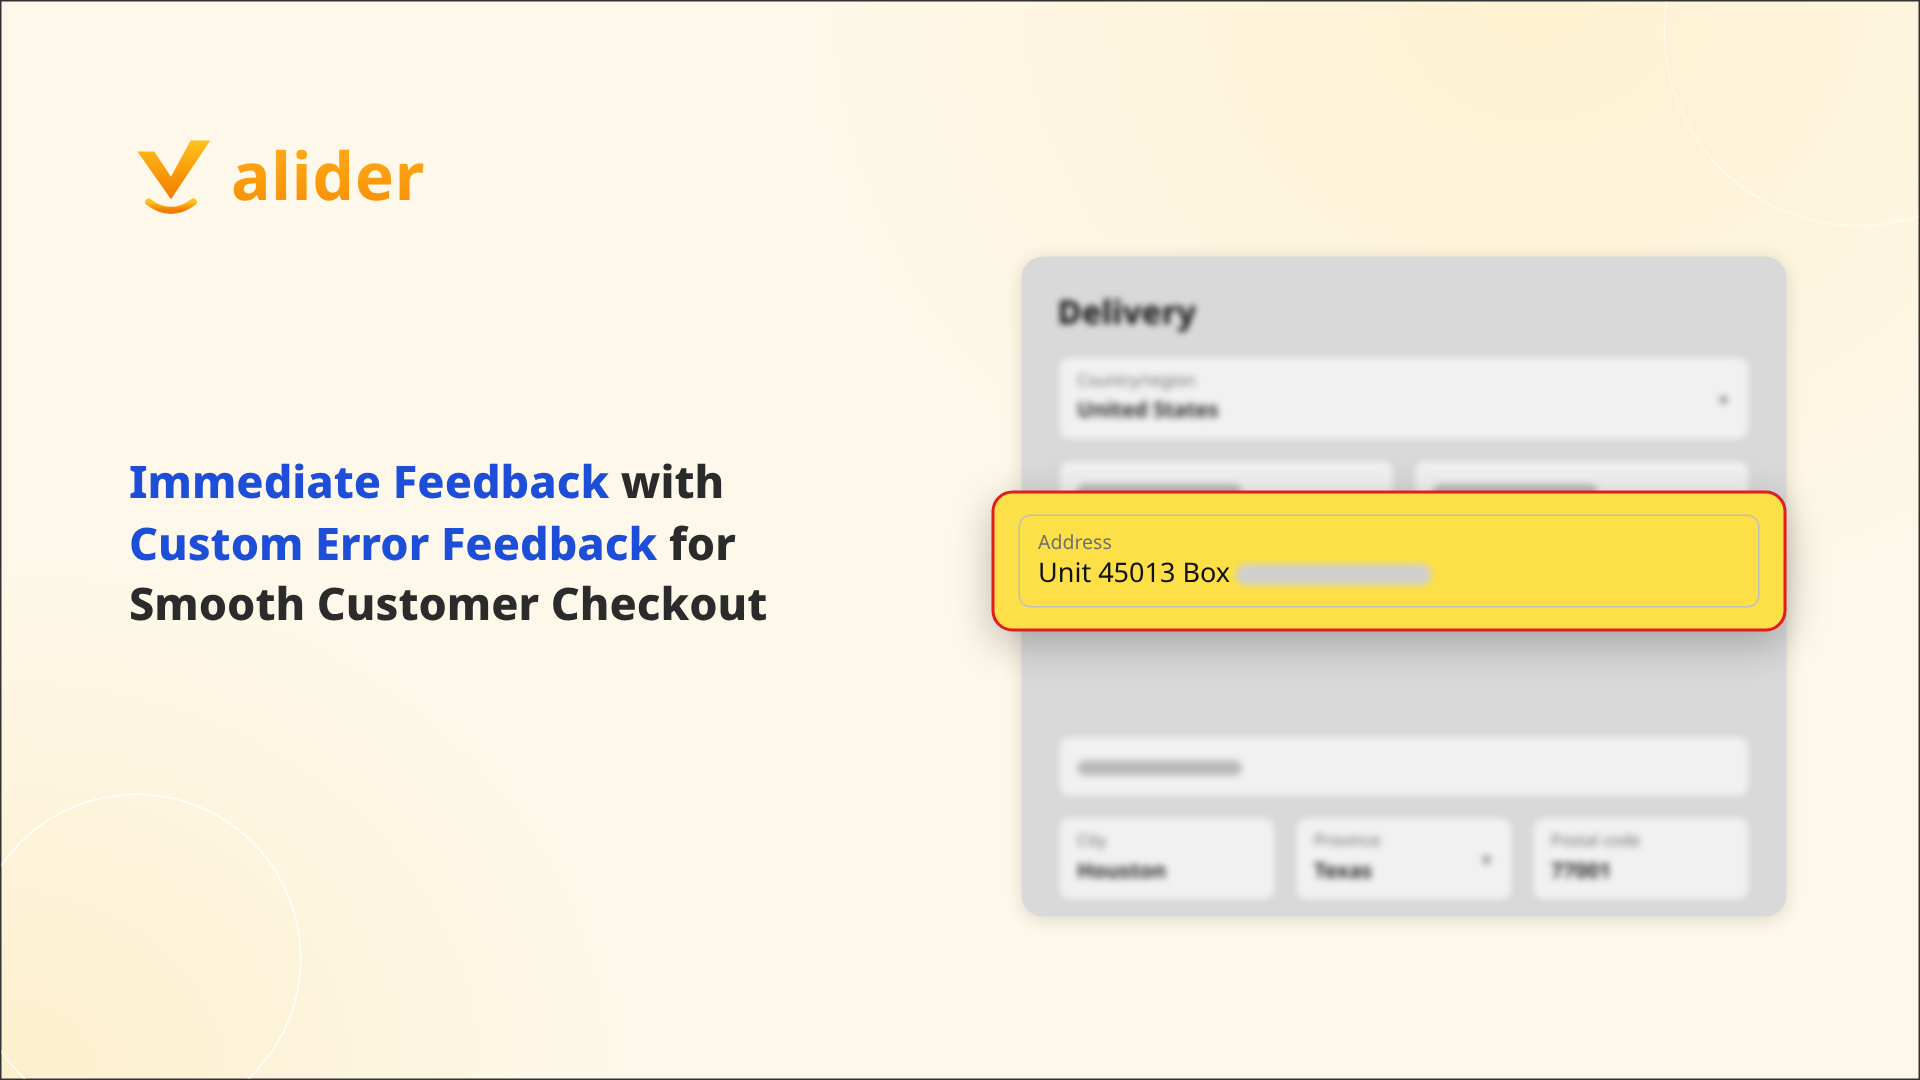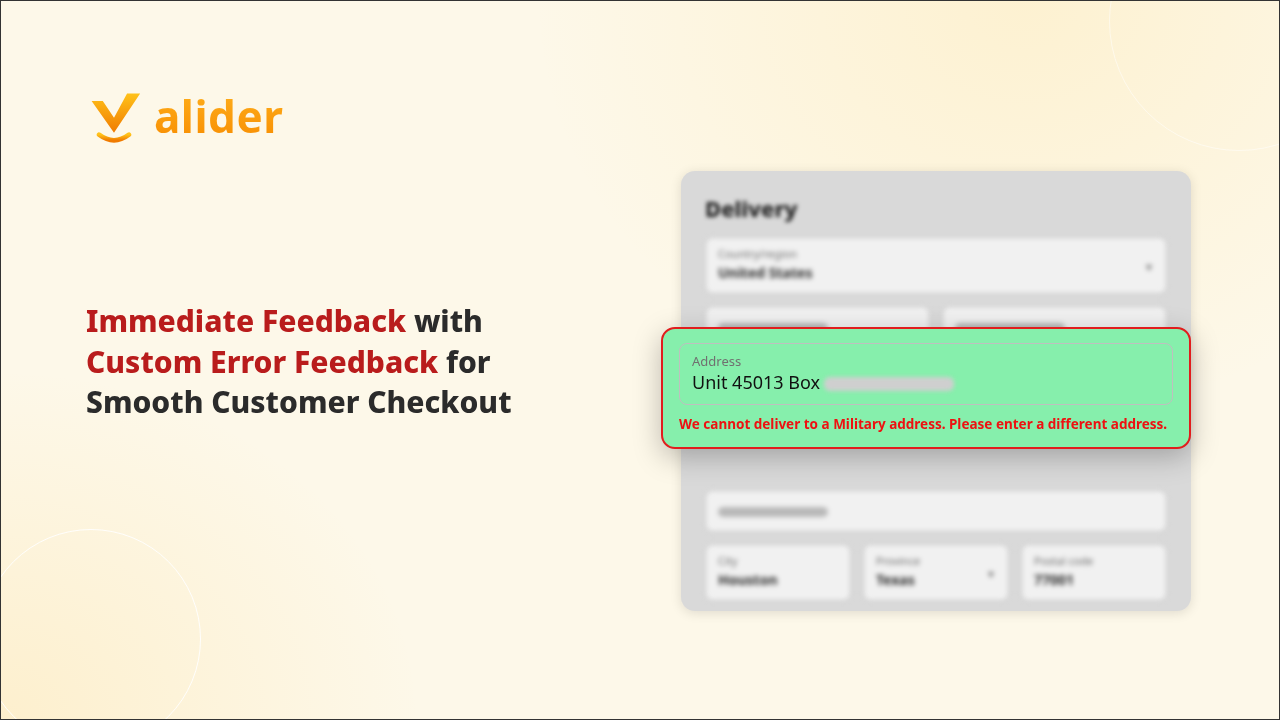--- a/index.html
+++ b/index.html
@@ -13,42 +13,42 @@
   .logo { position:absolute; left:85px; top:85px; display:flex; align-items:center; gap:12px; }
   .logo-mark { width:56px; height:56px; position:relative; }
   .logo-mark svg { width:100%; height:100%; display:block; }
   .brand {
     font-size:44px; font-weight:700; letter-spacing:.5px;
     background:linear-gradient(180deg,#ffb11e 0%,#f78b00 100%);
     -webkit-background-clip:text; background-clip:text; color:transparent;
   }
   .headline { position:absolute; left:85px; top:300px; width:500px;
               font-size:30px; font-weight:800; line-height:1.35; color:#2b2b2b; }
-  .headline .hl-accent { color:#b91c1c; }
+  .headline .hl-accent { color:#1d4ed8; }
 
   .card { position:absolute; left:680px; top:170px; width:510px; height:440px;
           background:#d9d9d9; border-radius:14px; padding:22px 24px;
           filter:blur(.3px);
           box-shadow:0 2px 12px rgba(0,0,0,.12);
   }
   .card-title { font-size:22px; font-weight:800; color:#222; filter:blur(2px); margin-bottom:14px; }
   .fld { background:#f1f1f1; border:1px solid #c7c7c7; border-radius:8px; padding:8px 12px 10px; filter:blur(2.5px); }
   .fld .lab { font-size:11px; color:#6a6a6a; display:block; }
   .fld .val { font-size:14px; font-weight:700; color:#2a2a2a; }
   .chev { font-size:12px; color:#777; margin-left:auto; }
   .row { display:flex; gap:12px; margin-top:12px; }
   .row .fld { flex:1; }
   .row3 .fld { flex:1; }
   .smear { display:inline-block; width:110px; height:10px; background:#b8b8b8; border-radius:6px; vertical-align:middle; }
   .spacer-large { height:130px; } 
   .country .chev { position:absolute; right:14px; top:50%; transform:translateY(-50%); }
   .country { position:relative; }
 
   .focus { position:absolute; left:660px; top:326px; width:530px;
-           background:#86efac; border:2px solid #e11d1d; border-radius:14px;
+           background:#fde047; border:2px solid #e11d1d; border-radius:14px;
            padding:14px 16px 14px; box-shadow:0 8px 28px rgba(0,0,0,.25);
   }
   .focus .inputbox { border:1px solid #bfbfbf; border-radius:8px; padding:8px 12px 10px; }
   .focus .lab { font-size:13px; color:#707070; }
   .focus .val { font-size:18px; color:#111; font-weight:400; }
   .focus .val .redact { display:inline-block; vertical-align:middle; width:130px; height:14px; background:#cfcfcf; border-radius:6px; filter:blur(2px); margin-left:4px; }
   .err { color:#e11; font-weight:700; font-size:13.5px; margin-top:10px; }
 
   .ring { position:absolute; left:-20px; bottom:-30px; width:220px; height:220px; border:1px solid rgba(255,255,255,.9); border-radius:50%; }
   .ring2 { position:absolute; right:-90px; top:-110px; width:260px; height:260px; border:1px solid rgba(255,255,255,.5); border-radius:50%; }
@@ -118,14 +118,13 @@
   </div>
 </div>
 
 <div class="focus">
   <div class="inputbox">
     <div class="lab">Address</div>
     <div class="val">
       <span>Unit 45013 Box</span><span class="redact"></span>
     </div>
   </div>
-  <div class="err">We cannot deliver to a Military address. Please enter a different address.</div>
 </div>
 
 </body></html>

